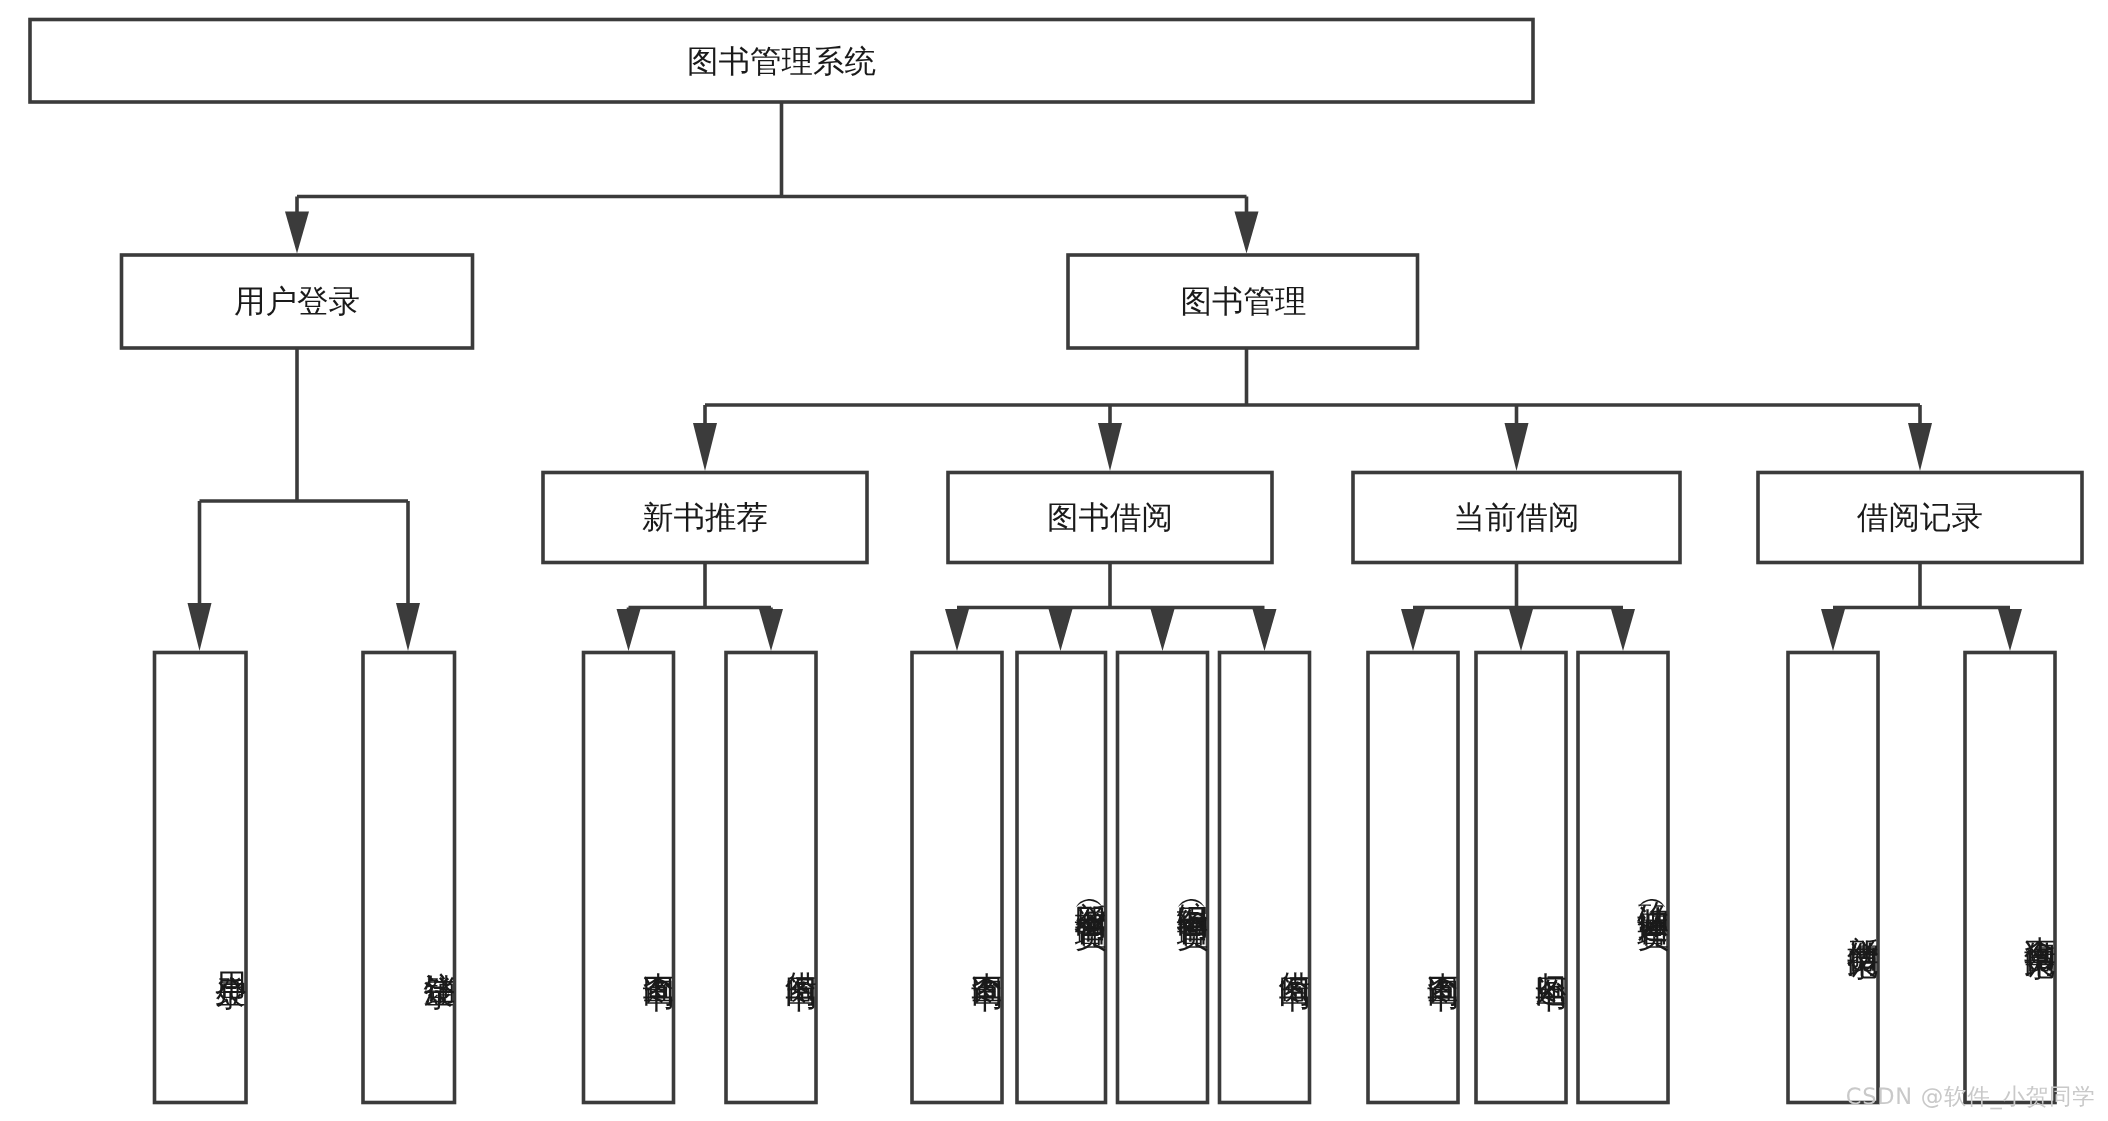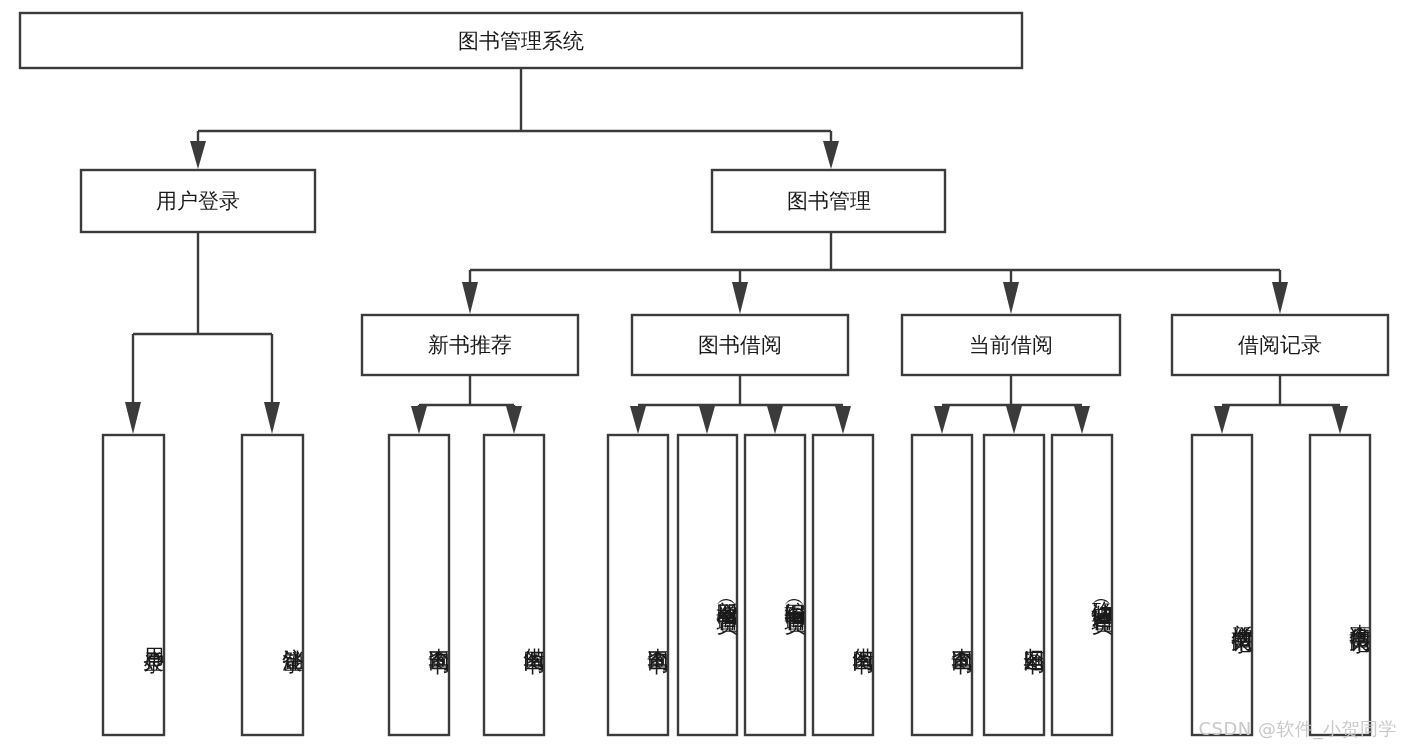--- a/index.html
+++ b/index.html
@@ -63,21 +63,21 @@
     align-items: flex-start;
     justify-content: center;
     white-space: nowrap;
     pointer-events: none;
   }
   .watermark {
     position: absolute;
     right: 8px;
     bottom: 6px;
     font-family: "DejaVu Sans", "Liberation Sans", sans-serif;
-    font-size: 18px;
+    font-size: 15px;
     color: #c9c9c9;
     white-space: nowrap;
     letter-spacing: 0.5px;
   }
 </style>
 </head>
 <body>
 
 <div id="diagram-root">
 

